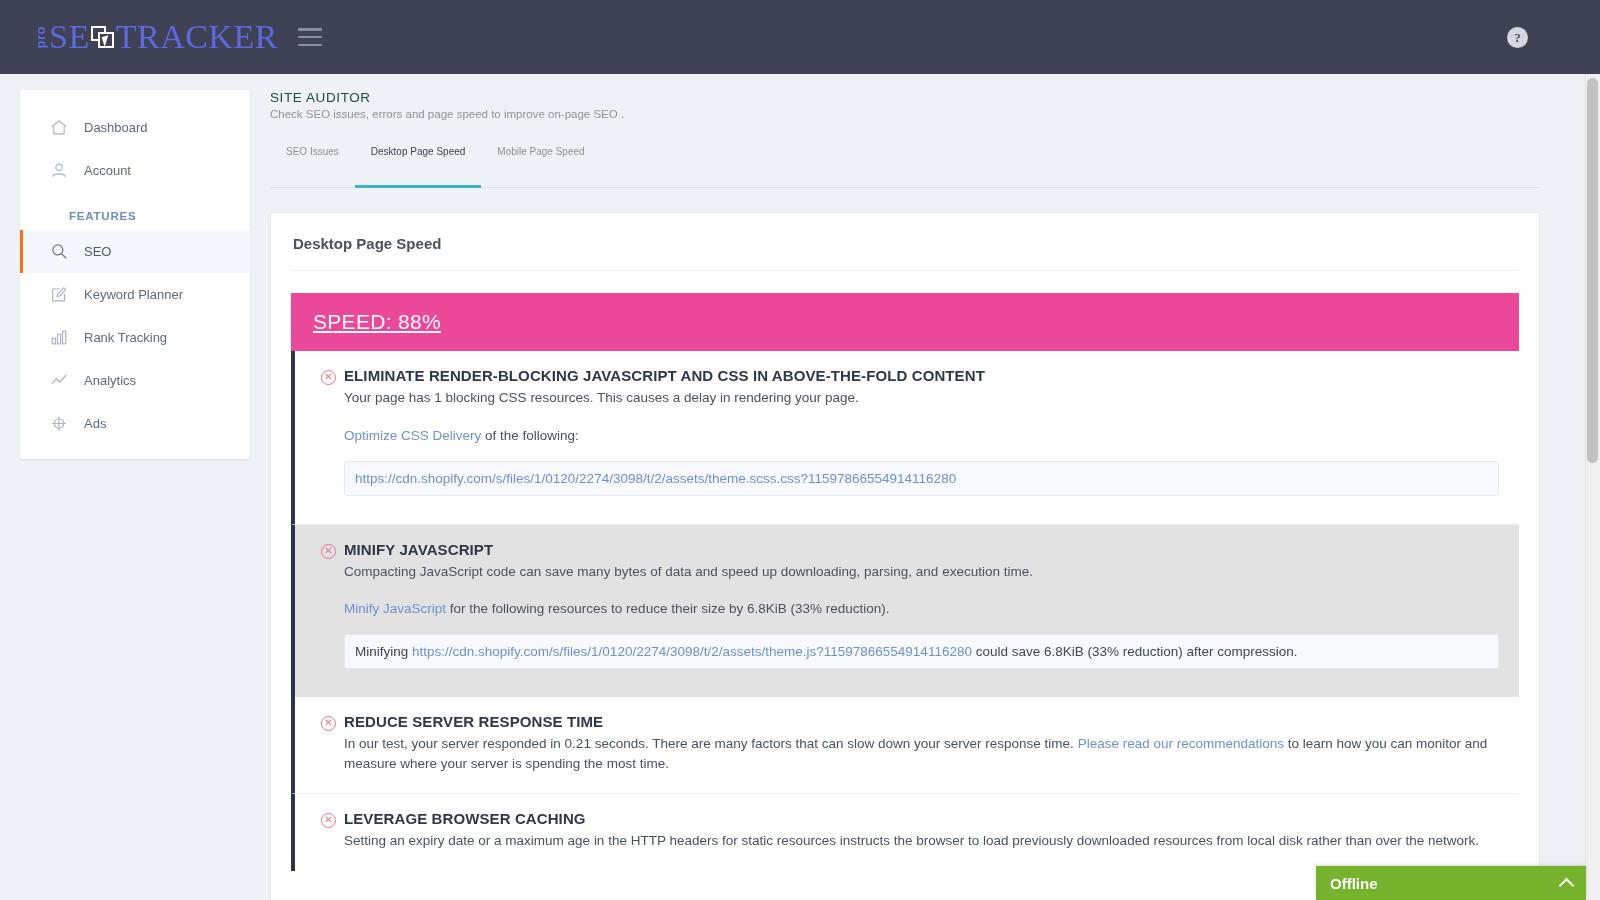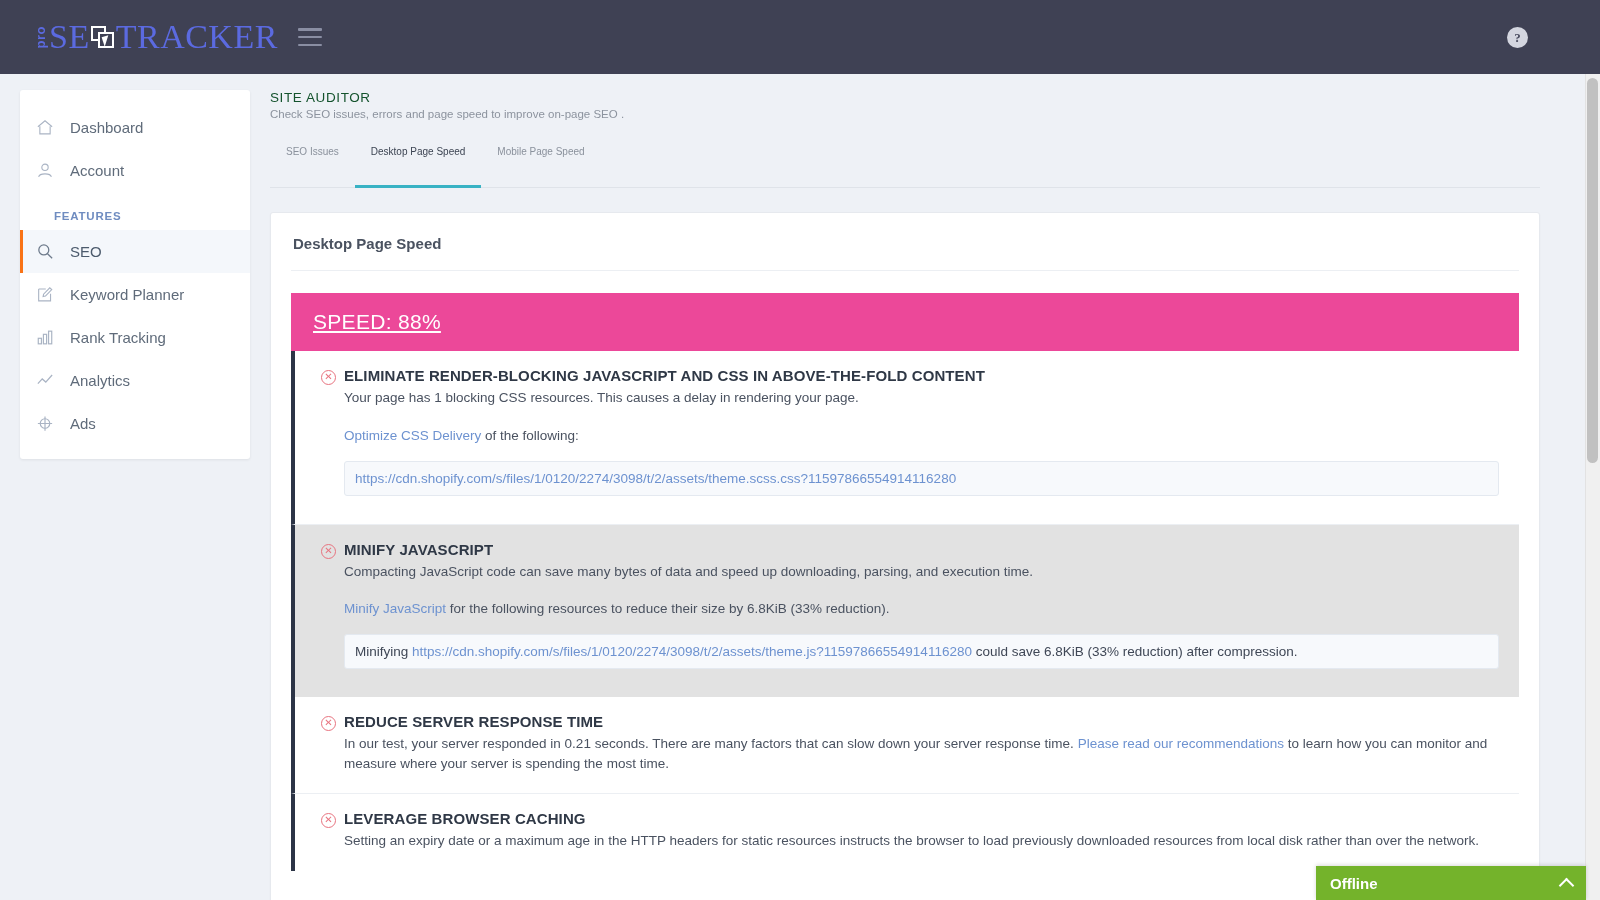--- a/index.html
+++ b/index.html
@@ -72,38 +72,38 @@
   
   .sidebar {
     position: absolute; left: 20px; top: 90px;
     width: 230px;
     background: #fff; border-radius: 3px;
     box-shadow: 0 1px 3px rgba(0,0,0,.07);
     padding: 16px 0 14px 0;
   }
   .nav-item {
     display: flex; align-items: center;
-    height: 43px; padding-left: 12px;
-    color: #5f6b7a; font-size: 15px;
+    height: 43px; padding-left: 26px;
+    color: #5f6b7a; font-size: 13px;
     cursor: pointer; border-left: 3px solid transparent;
     box-sizing: border-box;
   }
   .nav-item .ico {
     width: 26px; height: 22px; margin-right: 9px;
     display: flex; align-items: center; justify-content: flex-start;
     color: #aab4c4; flex-shrink: 0;
   }
   .nav-item.active {
     background: #f4f7fb; border-left: 3px solid #f97316;
     color: #4c5b6d;
   }
   .nav-item.active .ico { color: #6d7a8b; }
   .features-label {
     color: #6f8cc0; font-size: 11.5px; font-weight: 700;
-    letter-spacing: .8px; padding: 18px 0 8px 34px;
+    letter-spacing: .8px; padding: 18px 0 8px 49px;
   }
 
   
   .main {
     position: absolute; left: 270px; top: 90px;
     width: 1270px;
   }
   .page-head-title {
     color: #14532d; font-size: 13.5px; letter-spacing: .6px;
     font-weight: 400;

